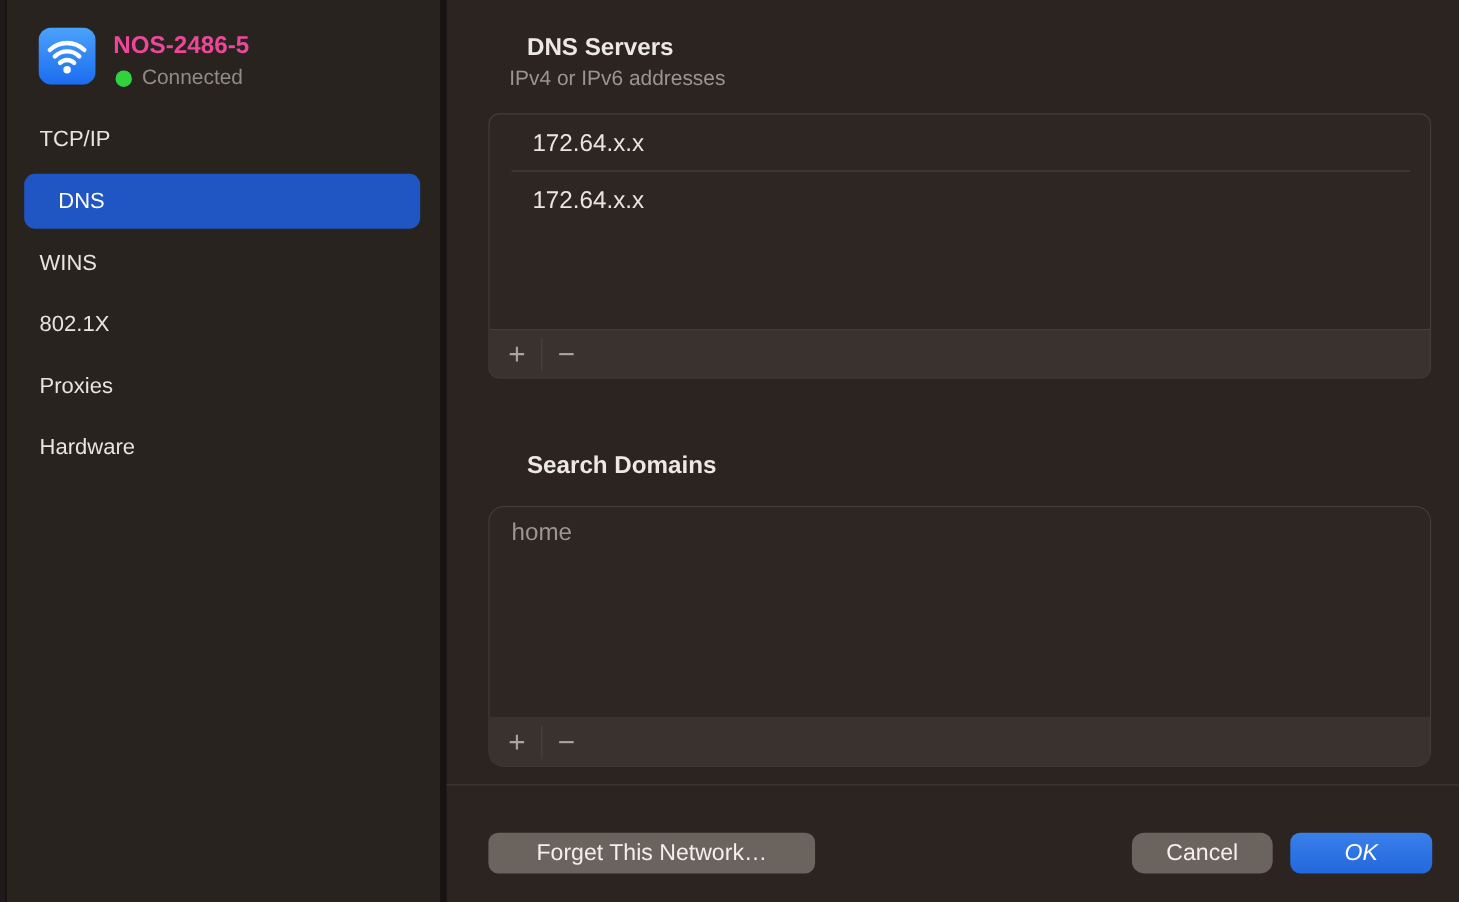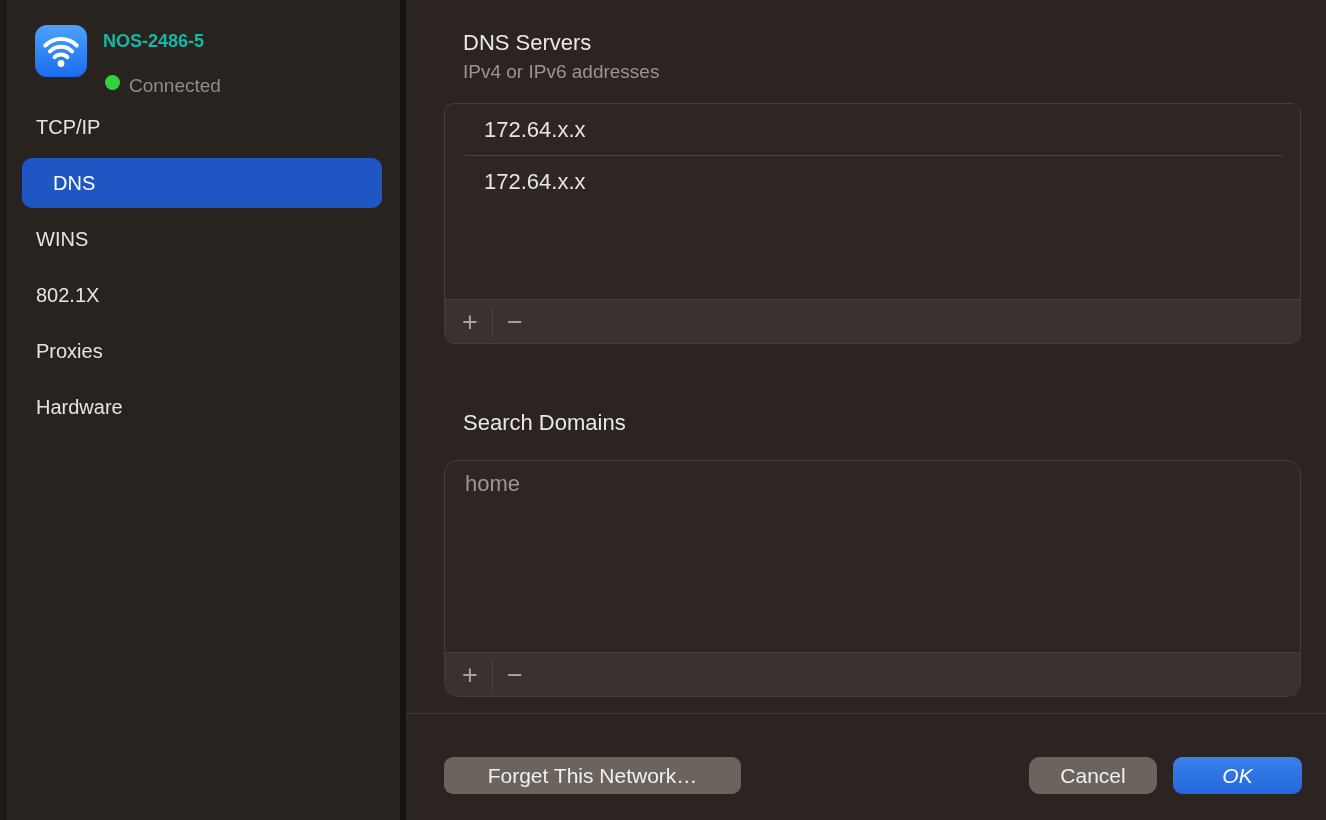--- a/index.html
+++ b/index.html
@@ -22,44 +22,44 @@
   }
   .sidebar-divider {
     position: absolute; left: 400px; top: 0; width: 6px; height: 820px;
     background: #161312;
   }
   .net-icon {
     position: absolute; left: 35px; top: 25px; width: 52px; height: 52px;
   }
   .net-name {
     position: absolute; left: 103px; top: 28px;
-    font-size: 18px; font-weight: 600; color: #14b8a6; line-height: 26px;
+    font-size: 22px; font-weight: 600; color: #ec4899; line-height: 26px;
   }
-  .status-row { position: absolute; left: 105px; top: 75px; display: flex; align-items: flex-start; }
+  .status-row { position: absolute; left: 105px; top: 60px; display: flex; align-items: center; }
   .status-dot {
     width: 15px; height: 15px; border-radius: 50%;
     background: #30d33e; margin-right: 9px;
   }
   .status-text { font-size: 19px; color: #918b86; }
 
   .nav { position: absolute; left: 0; top: 0; width: 400px; }
   .nav-item {
     position: absolute; left: 22px; width: 360px; height: 50px;
     line-height: 50px; padding-left: 14px; box-sizing: border-box;
     font-size: 20px; color: #e8e4e1; border-radius: 10px;
     cursor: default; white-space: nowrap;
   }
   .nav-item.selected { background: #2056c4; color: #ffffff; padding-left: 31px; }
 
   
   .content { position: absolute; left: 406px; top: 0; width: 920px; height: 820px; }
 
   .section-title {
-    position: absolute; left: 57px;
-    font-size: 22px; font-weight: 400; color: #ece8e5; line-height: 26px;
+    position: absolute; left: 73px;
+    font-size: 22px; font-weight: 700; color: #ece8e5; line-height: 26px;
   }
   .section-sub {
     position: absolute; left: 57px;
     font-size: 19px; color: #9b948f; line-height: 22px;
   }
 
   .listbox {
     position: absolute; left: 38px; width: 857px; box-sizing: border-box;
     background: #2d2623; border: 1px solid #463d38; border-radius: 10px;
   }

